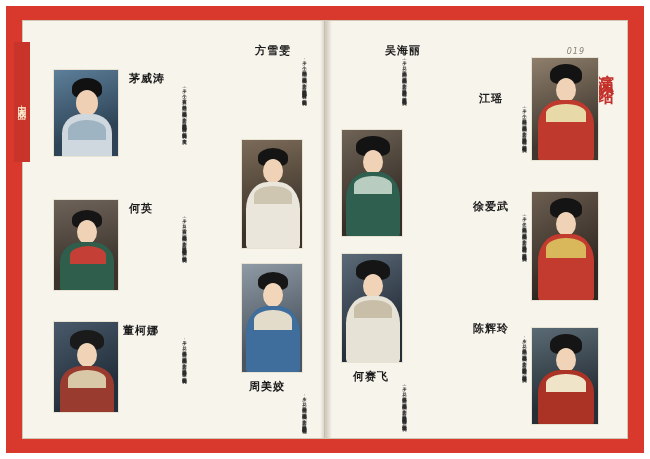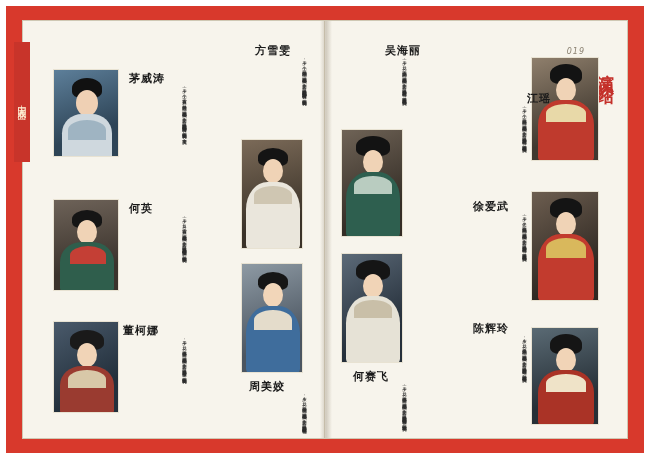--- a/index.html
+++ b/index.html
@@ -269,21 +269,21 @@
       <div class="name-label" style="left:106px; top:50px;">茅威涛</div>
       <div class="name-label" style="left:106px; top:180px;">何英</div>
       <div class="name-label" style="left:100px; top:302px;">董柯娜</div>
 
       <div class="name-label" style="left:232px; top:22px;">方雪雯</div>
       <div class="name-label" style="left:226px; top:358px;">周美姣</div>
 
       <div class="name-label" style="left:334px; top:22px;margin-left:28px;">吴海丽</div>
       <div class="name-label" style="left:330px; top:348px;">何赛飞</div>
 
-      <div class="name-label" style="left:456px; top:70px;margin-left:48px;">江瑶</div>
+      <div class="name-label" style="left:456px; top:70px;">江瑶</div>
       <div class="name-label" style="left:450px; top:178px;">徐爱武</div>
       <div class="name-label" style="left:450px; top:300px;">陈辉玲</div>
 
       <div class="vtext" style="left:104px; top:64px; width:60px; height:86px;">
         <span>二十一岁，小生，攻袁（雪芬）派，尹（桂芳）派唱腔。浙江小百花越剧团演员。主要剧目：《五女拜寿》《汉宫怨》《西厢记》《陆游与唐琬》等。曾获中国戏剧梅花奖、文华表演奖。</span>
       </div>
 
       <div class="vtext" style="left:104px; top:194px; width:60px; height:76px;">
         <span>二十一岁，旦角，宗袁（雪芬）派。浙江小百花越剧团演员。主要剧目：《五女拜寿》《汉宫怨》《西厢记》《三笑姻缘》等，曾获中国戏剧梅花奖。</span>
       </div>

